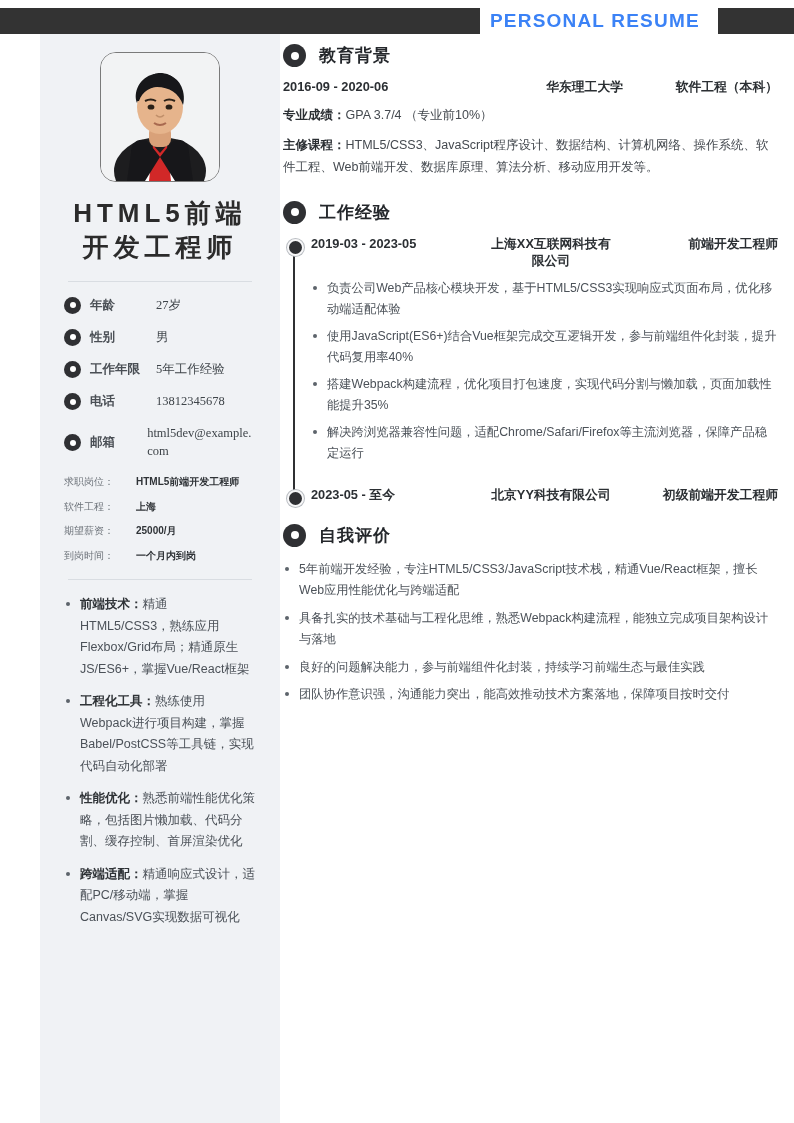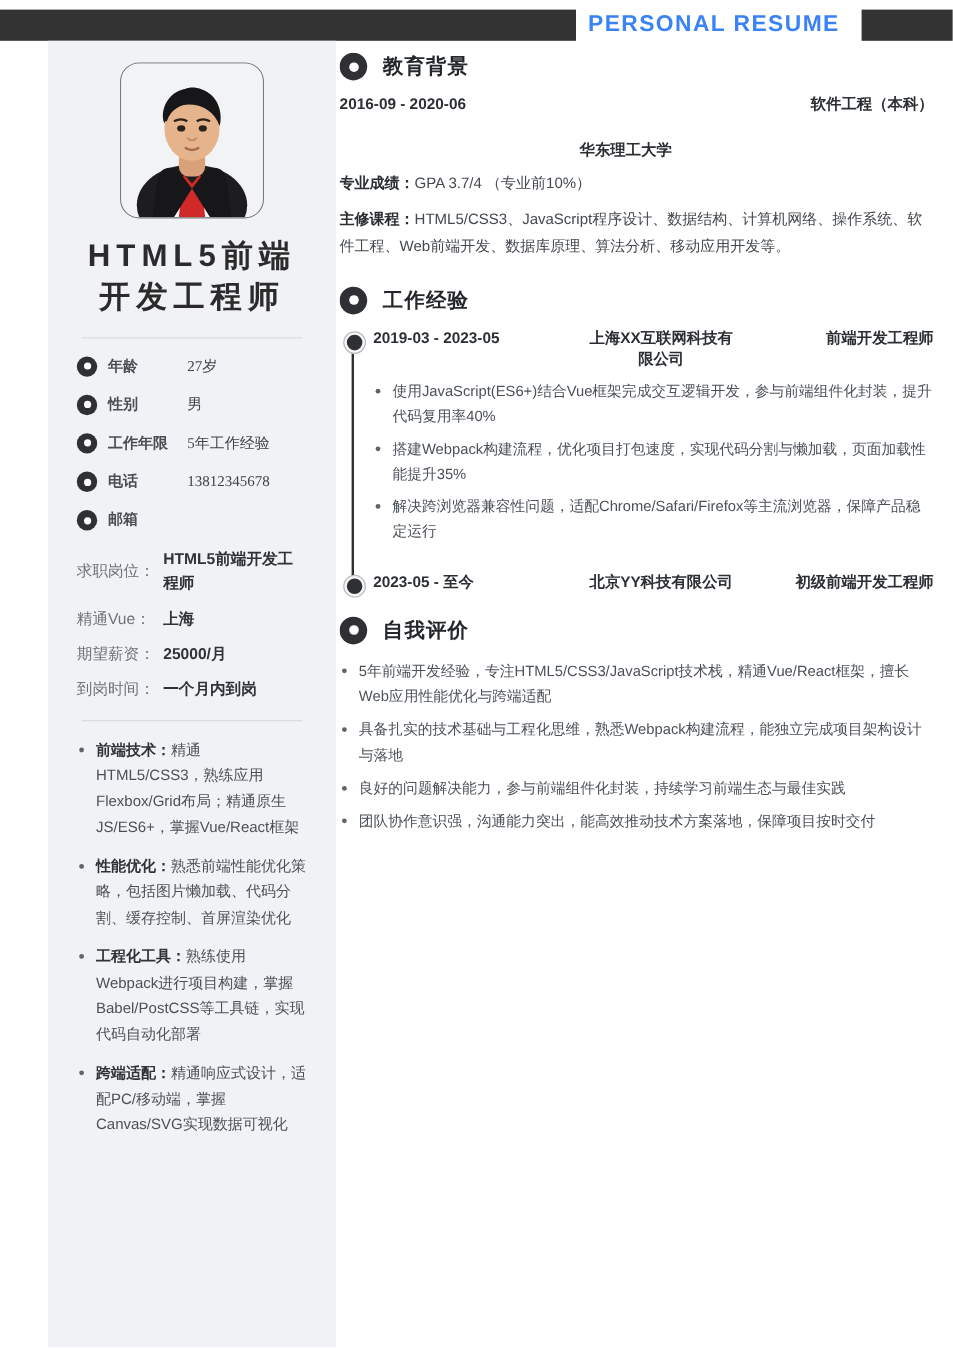--- a/index.html
+++ b/index.html
@@ -149,21 +149,21 @@
   .info-value {
     flex: 1 1 auto;
     color: #3e4449;
     word-break: break-word;
   }
 
   
   .pref-row {
     display: flex;
     align-items: center;
-    font-size: 13px;
+    font-size: 10px;
     line-height: 1.55;
     margin-bottom: 9px;
   }
   .pref-label {
     flex: 0 0 auto;
     width: 72px;
     color: #6d737a;
   }
   .pref-value {
     flex: 1 1 auto;
@@ -239,21 +239,21 @@
 
   
   .edu-head {
     display: flex;
     font-size: 12.8px;
     font-weight: bold;
     color: #2b2f33;
     margin-bottom: 9px;
   }
   .edu-date { width: 200px; flex: 0 0 auto; }
-  .edu-school { width: 140px; flex: 0 0 auto; text-align: left; margin-top: 38px; }
+  .edu-school { width: 140px; flex: 0 0 auto; text-align: right; }
   .edu-major { flex: 1 1 auto; text-align: right; }
   .edu-line {
     font-size: 12.5px;
     line-height: 1.75;
     color: #44494f;
     margin-bottom: 8px;
   }
   .edu-line b { color: #2b2f33; font-weight: bold; }
 
   
@@ -388,54 +388,55 @@
         <span class="info-value">5年工作经验</span>
       </div>
       <div class="info-row">
         <span class="ring"></span>
         <span class="info-label">电话</span>
         <span class="info-value">13812345678</span>
       </div>
       <div class="info-row">
         <span class="ring"></span>
         <span class="info-label">邮箱</span>
+        <span class="info-value">html5dev@example.com</span>
       </div>
     </div>
 
     <div style="margin-top:14px;">
       <div class="pref-row">
         <span class="pref-label">求职岗位：</span>
         <span class="pref-value">HTML5前端开发工程师</span>
       </div>
       <div class="pref-row">
-        <span class="pref-label">精通Vue：</span>
+        <span class="pref-label">软件工程：</span>
         <span class="pref-value">上海</span>
       </div>
       <div class="pref-row">
         <span class="pref-label">期望薪资：</span>
         <span class="pref-value">25000/月</span>
       </div>
       <div class="pref-row">
         <span class="pref-label">到岗时间：</span>
         <span class="pref-value">一个月内到岗</span>
       </div>
     </div>
 
     <div class="divider"></div>
 
 
     <ul class="skill-list">
       <li class="skill-item">
         <b>前端技术</b><b>：</b><span>精通HTML5/CSS3，熟练应用Flexbox/Grid布局；精通原生JS/ES6+，掌握Vue/React框架</span>
       </li>
       <li class="skill-item">
-        <b>性能优化</b><b>：</b><span>熟悉前端性能优化策略，包括图片懒加载、代码分割、缓存控制、首屏渲染优化</span>
+        <b>工程化工具</b><b>：</b><span>熟练使用Webpack进行项目构建，掌握Babel/PostCSS等工具链，实现代码自动化部署</span>
       </li>
       <li class="skill-item">
-        <b>工程化工具</b><b>：</b><span>熟练使用Webpack进行项目构建，掌握Babel/PostCSS等工具链，实现代码自动化部署</span>
+        <b>性能优化</b><b>：</b><span>熟悉前端性能优化策略，包括图片懒加载、代码分割、缓存控制、首屏渲染优化</span>
       </li>
       <li class="skill-item">
         <b>跨端适配</b><b>：</b><span>精通响应式设计，适配PC/移动端，掌握Canvas/SVG实现数据可视化</span>
       </li>
     </ul>
   </aside>
 
   <main class="main">
 
     <section class="section">
@@ -466,20 +467,21 @@
         <div class="timeline-line"></div>
 
         <div class="job">
           <span class="job-dot"></span>
           <div class="job-head">
             <span class="job-date">2019-03 - 2023-05</span>
             <span class="job-company">上海XX互联网科技有限公司</span>
             <span class="job-role">前端开发工程师</span>
           </div>
           <ul class="job-list">
+            <li>负责公司Web产品核心模块开发，基于HTML5/CSS3实现响应式页面布局，优化移动端适配体验</li>
             <li>使用JavaScript(ES6+)结合Vue框架完成交互逻辑开发，参与前端组件化封装，提升代码复用率40%</li>
             <li>搭建Webpack构建流程，优化项目打包速度，实现代码分割与懒加载，页面加载性能提升35%</li>
             <li>解决跨浏览器兼容性问题，适配Chrome/Safari/Firefox等主流浏览器，保障产品稳定运行</li>
           </ul>
         </div>
 
         <div class="job" style="margin-top:22px;">
           <span class="job-dot"></span>
           <div class="job-head">
             <span class="job-date">2023-05 - 至今</span>

